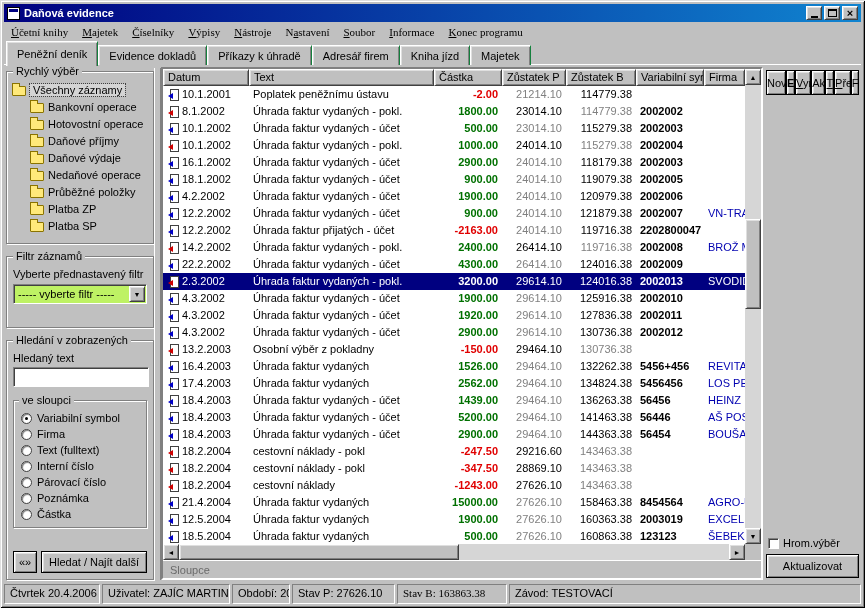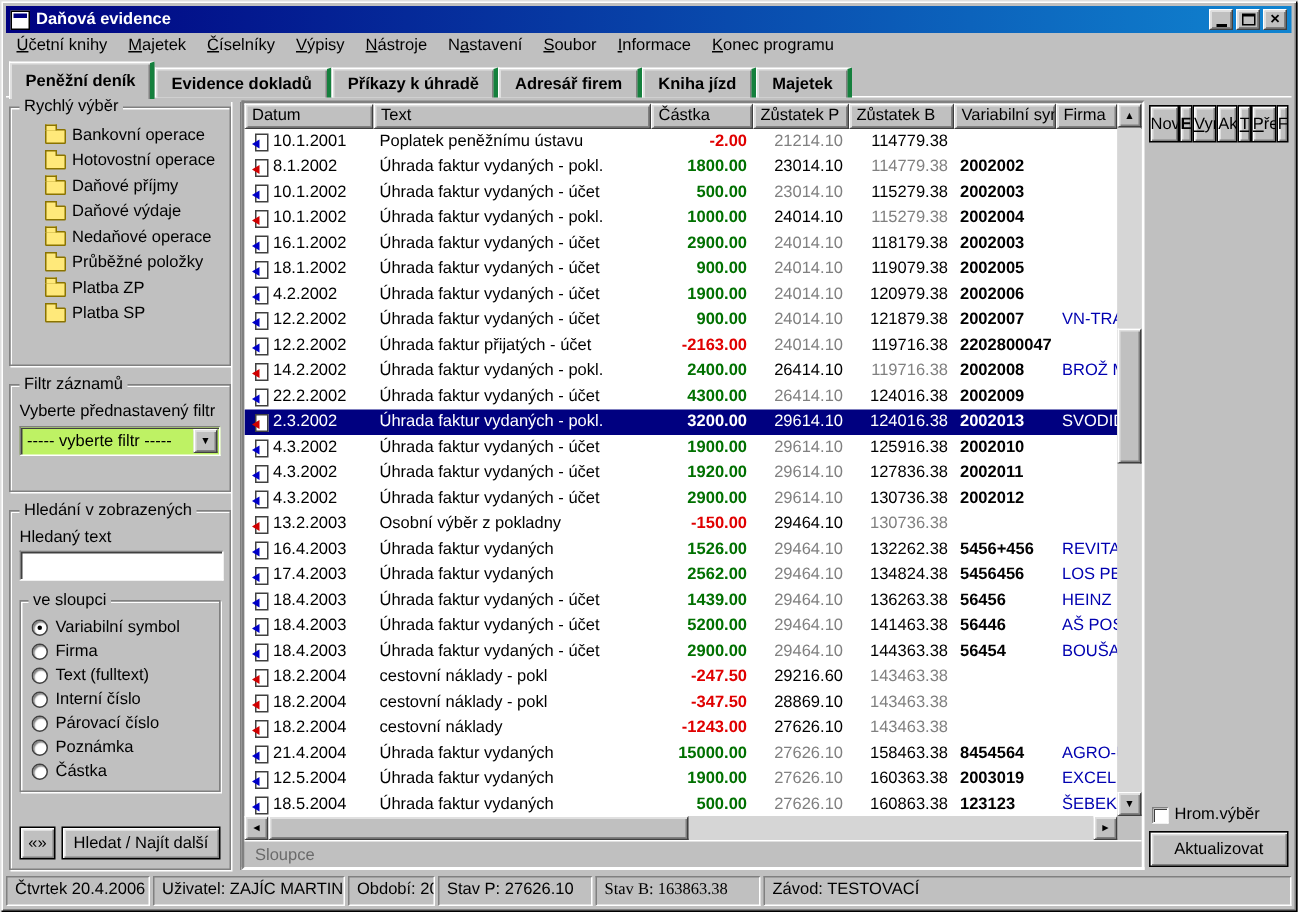--- a/index.html
+++ b/index.html
@@ -21,29 +21,29 @@
   .app-icon{width:13px;height:13px;margin-right:4px;background:#fff;border:1px solid #000;position:relative;flex:0 0 13px;}
   .app-icon::before{content:"";position:absolute;left:1px;right:1px;top:1px;height:3px;background:#000080;}
   .winbtns{margin-left:auto;display:flex;gap:2px;}
   .wbtn{width:16px;height:14px;background:var(--face);border:1px solid;border-color:#fff #404040 #404040 #fff;
     box-shadow:inset 1px 1px 0 #dfdfdf,inset -1px -1px 0 #808080;
     display:flex;align-items:center;justify-content:center;color:#000;font-size:11px;font-weight:bold;line-height:1;}
   .glyph-min{width:7px;height:2px;background:#000;margin-top:7px;}
   .glyph-max{width:9px;height:8px;border:1px solid #000;border-top:2px solid #000;}
 
   
-  .menubar{position:absolute;left:4px;top:22px;right:4px;height:18px;display:flex;align-items:flex-start;}
+  .menubar{position:absolute;left:4px;top:22px;right:4px;height:18px;display:flex;align-items:flex-end;font-family:Liberation Serif, serif;}
   .menu-item{padding:2px 7px;white-space:nowrap;cursor:default;}
 
   
   .tabbar{position:absolute;left:4px;top:40px;right:4px;height:25px;}
   .tabbar::after{content:"";position:absolute;left:0;right:0;bottom:0;height:1px;background:#fff;}
   .tabs{position:absolute;left:2px;bottom:0;display:flex;align-items:flex-end;z-index:2;}
-  .tab{height:20px;padding:0 10px;font-weight:bold;background:var(--face);display:flex;align-items:center;white-space:nowrap;
-    border-top:1px solid #fff;border-left:1px solid #fff;border-right:3px solid #15803d;
+  .tab{height:20px;padding:0 10px;font-weight:normal;background:var(--face);display:flex;align-items:center;white-space:nowrap;
+    border-top:1px solid #fff;border-left:1px solid #fff;border-right:1px solid #15803d;
     box-shadow:inset 1px 1px 0 #dfdfdf,inset -1px 0 0 #808080;}
   .tab.active{height:25px;margin-bottom:-1px;z-index:3;}
 
   
   .sidebar{position:absolute;left:6px;top:68px;width:148px;bottom:28px;display:flex;flex-direction:column;}
   .group{position:relative;border:1px solid #808080;box-shadow:1px 1px 0 #fff, inset 1px 1px 0 #fff;}
   .gcap{position:absolute;top:-7px;left:6px;background:var(--face);padding:0 3px;white-space:nowrap;}
   .group.qs{height:173px;margin-top:3px;}
   .group.fg{height:72px;margin-top:12px;}
   .group.sg{flex:1;margin-top:12px;}
@@ -188,20 +188,24 @@
         <div class="tab">Adresář firem</div>
         <div class="tab">Kniha jízd</div>
         <div class="tab">Majetek</div>
       </div>
   </div>
 
   <div class="sidebar">
     <div class="group qs">
       <span class="gcap">Rychlý výběr</span>
       <div class="tree" id="tree">
+          <div class="titem root">
+            <span class="folder"></span>
+            <span class="lbl selroot">Všechny záznamy</span>
+          </div>
           <div class="titem child">
             <span class="folder"></span>
             <span class="lbl">Bankovní operace</span>
           </div>
           <div class="titem child">
             <span class="folder"></span>
             <span class="lbl">Hotovostní operace</span>
           </div>
           <div class="titem child">
             <span class="folder"></span>

